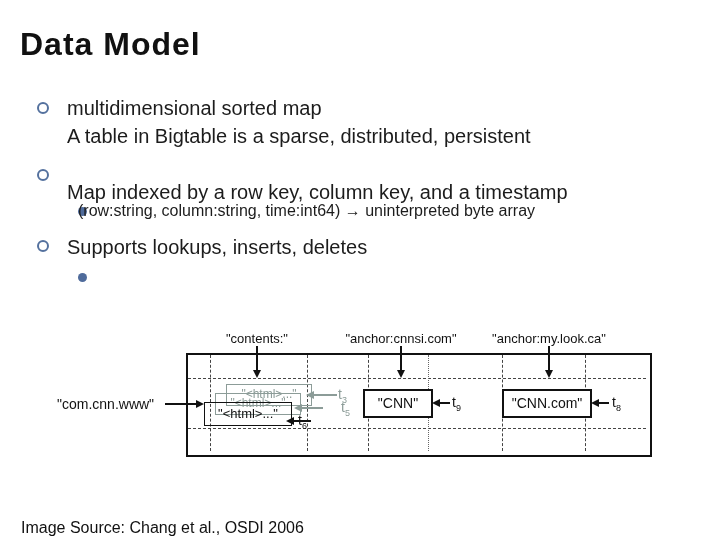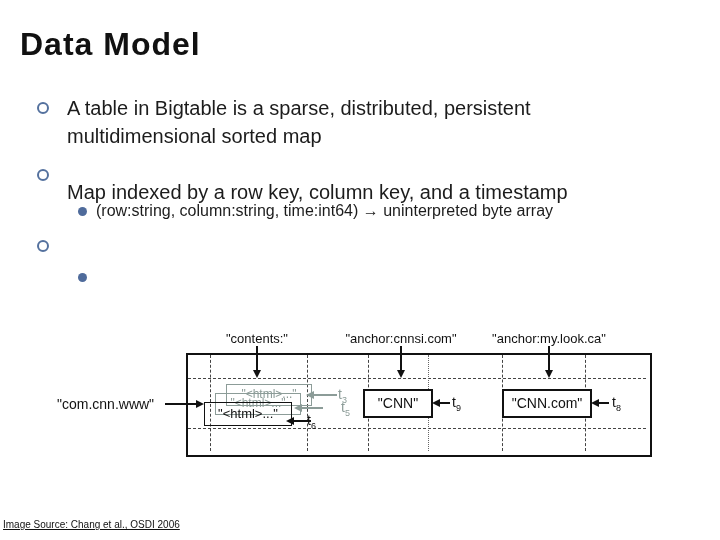--- a/index.html
+++ b/index.html
@@ -30,42 +30,43 @@
   .ah-right{position:absolute;width:0;height:0;border-top:4px solid transparent;border-bottom:4px solid transparent;border-left:8px solid #111;}
   .ah-left{position:absolute;width:0;height:0;border-top:4px solid transparent;border-bottom:4px solid transparent;border-right:8px solid #111;}
   .ah-left.gray{border-right-color:#8c9c98;}
   .vbox{position:absolute;text-align:center;background:transparent;white-space:nowrap;}
   .vbox.gray{width:84px;height:20px;border:1px solid #8c9c98;color:#8c9c98;font-size:12px;line-height:19px;}
   .vbox.black{width:86px;height:22px;border:1px solid #111;color:#111;font-size:13px;line-height:21px;}
   .cellbox{position:absolute;border:2px solid #111;text-align:center;font-size:14px;color:#111;background:#fff;white-space:nowrap;}
   .tlabel{position:absolute;font-size:14px;color:#111;white-space:nowrap;}
   .tlabel.gray{color:#8c9c98;}
   .tlabel sub{font-size:9px;}
-  .footer{position:absolute;left:3px;top:519px;font-size:10px;color:#111;white-space:nowrap;text-decoration:underline;}
+  .footer{position:absolute;left:21px;top:519px;font-size:16px;color:#111;white-space:nowrap;}
 </style>
 </head>
 <body>
 
 <div class="slide">
 
   <div class="title">Data Model</div>
 
   <span class="ring" style="left:37px;top:102px;"></span>
   <div class="btext" style="left:67px;top:94px;">
+    <div>multidimensional sorted map</div>
     <div>A table in Bigtable is a sparse, distributed, persistent</div>
-    <div>multidimensional sorted map</div>
   </div>
 
   <span class="ring" style="left:37px;top:169px;"></span>
   <div class="btext" style="left:67px;top:178px;">Map indexed by a row key, column key, and a timestamp</div>
 
   <span class="dot" style="left:78px;top:207px;"></span>
-  <div class="stext" style="left:96px;top:200px;">(row:string, column:string, time:int64) → uninterpreted byte array</div>
+  <div class="stext" style="left:78px;top:200px;">(row:string, column:string, time:int64) → uninterpreted byte array</div>
 
   <span class="ring" style="left:37px;top:240px;"></span>
+  <div class="btext" style="left:67px;top:233px;">Supports lookups, inserts, deletes</div>
 
   <span class="dot" style="left:78px;top:273px;"></span>
 
   <div class="figure">
 
     <div class="figlabel" style="left:257px;top:6px;">"contents:"</div>
     <div class="figlabel" style="left:401px;top:6px;">"anchor:cnnsi.com"</div>
     <div class="figlabel" style="left:549px;top:6px;">"anchor:my.look.ca"</div>
 
     <div class="shaft" style="left:256px;top:21px;width:2px;height:25px;"></div>
@@ -97,21 +98,21 @@
     <div class="ah-left gray" style="left:306px;top:66px;"></div>
     <div class="shaft gray" style="left:313px;top:69px;width:24px;height:2px;"></div>
     <div class="tlabel gray" style="left:338px;top:61px;"><span>t</span><sub>3</sub></div>
 
     <div class="ah-left gray" style="left:294px;top:79px;"></div>
     <div class="shaft gray" style="left:301px;top:82px;width:22px;height:2px;"></div>
     <div class="tlabel gray" style="left:326px;top:74px;margin-left:15px;"><span>t</span><sub>5</sub></div>
 
     <div class="ah-left" style="left:286px;top:92px;"></div>
     <div class="shaft" style="left:293px;top:95px;width:18px;height:2px;"></div>
-    <div class="tlabel" style="left:307px;top:87px;text-align:center;"><span>t</span><sub>6</sub></div>
+    <div class="tlabel" style="left:298px;top:87px;text-align:center;"><span>t</span><sub>6</sub></div>
 
     <div class="cellbox" style="left:363px;top:64px;width:66px;height:25px;line-height:25px;">"CNN"</div>
     <div class="ah-left" style="left:432px;top:74px;"></div>
     <div class="shaft" style="left:439px;top:77px;width:11px;height:2px;"></div>
     <div class="tlabel" style="left:452px;top:69px;text-align:center;"><span>t</span><sub>9</sub></div>
 
     <div class="cellbox" style="left:502px;top:64px;width:86px;height:25px;line-height:25px;">"CNN.com"</div>
     <div class="ah-left" style="left:591px;top:74px;"></div>
     <div class="shaft" style="left:598px;top:77px;width:11px;height:2px;"></div>
     <div class="tlabel" style="left:612px;top:69px;"><span>t</span><sub>8</sub></div>

